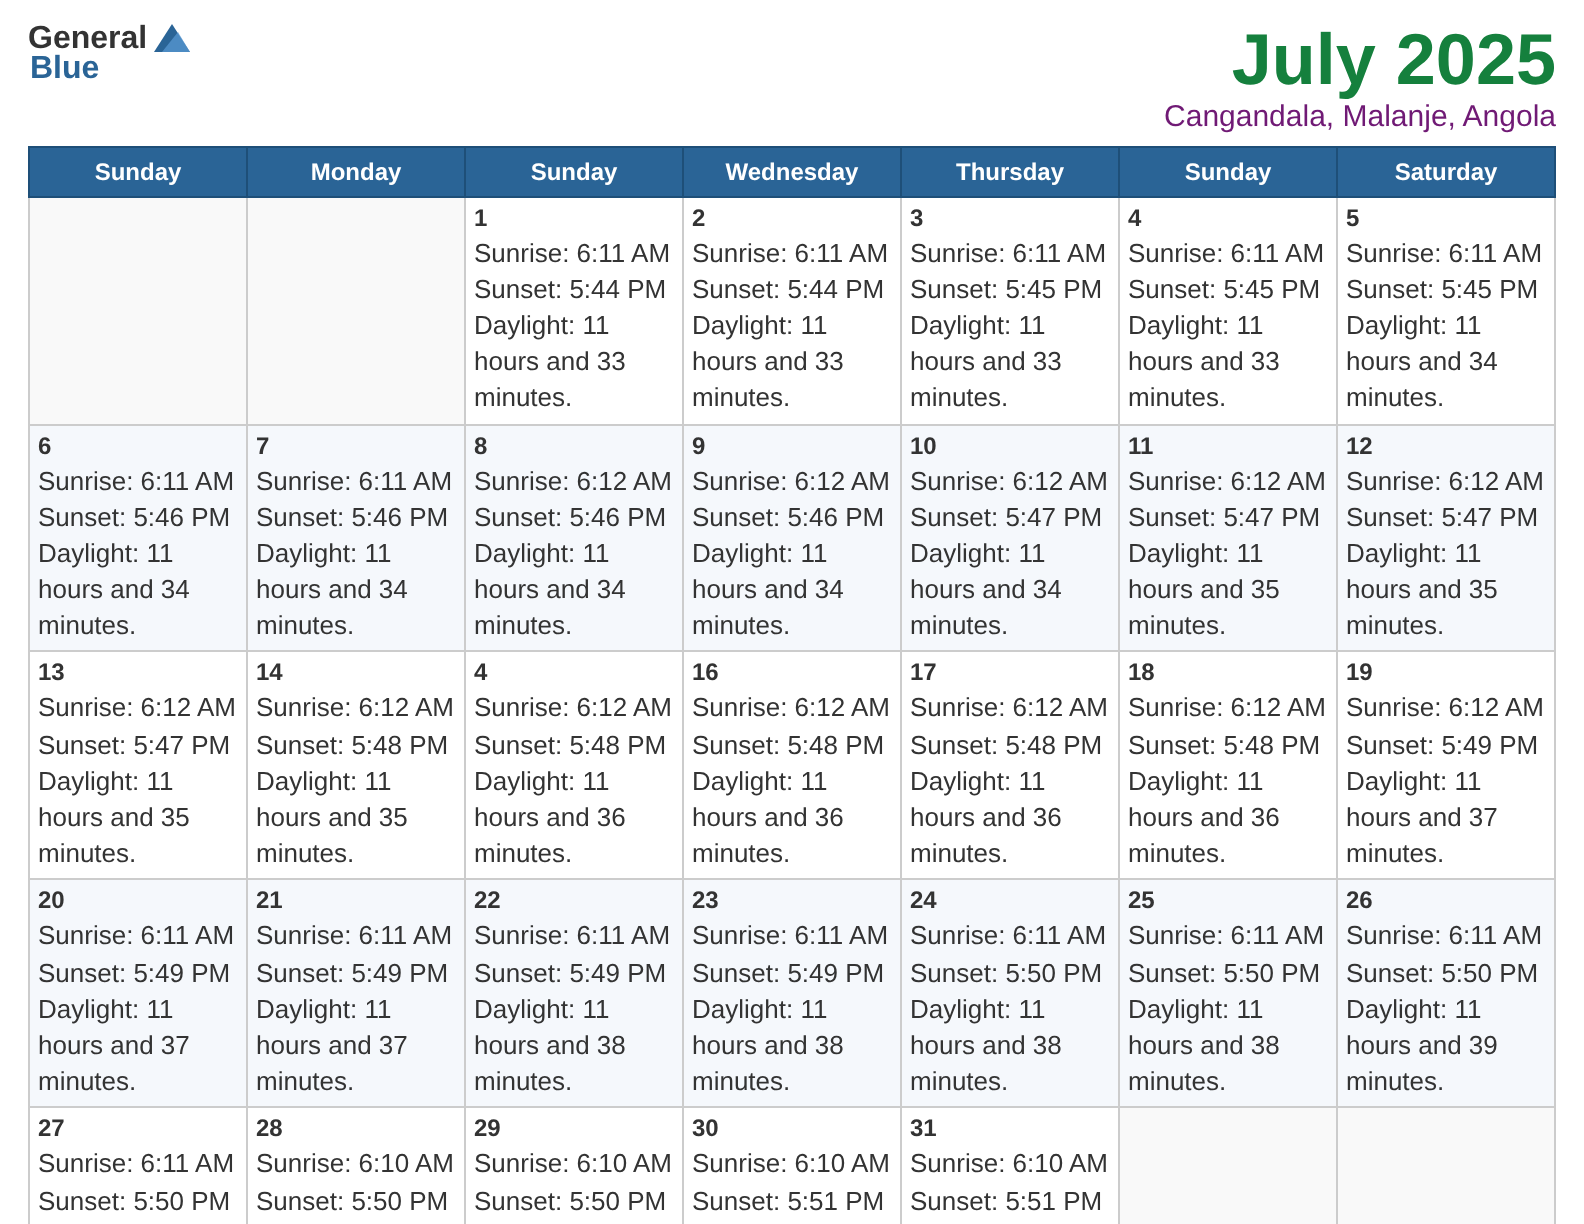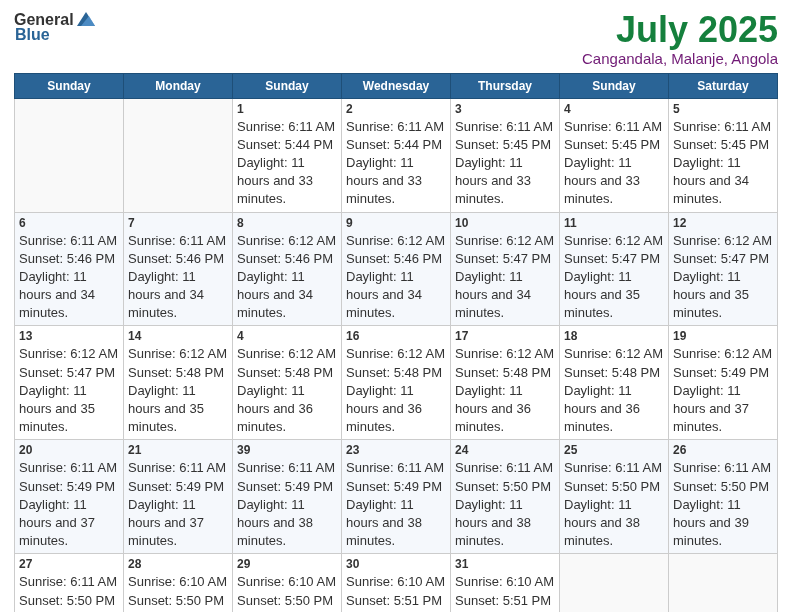--- a/index.html
+++ b/index.html
@@ -214,21 +214,21 @@
         <tr>
           <td>
             <span class="day-number">20</span>
             <div class="cell-text">Sunrise: 6:11 AM<br>Sunset: 5:49 PM<br>Daylight: 11 hours and 37 minutes.</div>
           </td>
           <td>
             <span class="day-number">21</span>
             <div class="cell-text">Sunrise: 6:11 AM<br>Sunset: 5:49 PM<br>Daylight: 11 hours and 37 minutes.</div>
           </td>
           <td>
-            <span class="day-number">39</span>
+            <span class="day-number">22</span>
             <div class="cell-text">Sunrise: 6:11 AM<br>Sunset: 5:49 PM<br>Daylight: 11 hours and 38 minutes.</div>
           </td>
           <td>
             <span class="day-number">23</span>
             <div class="cell-text">Sunrise: 6:11 AM<br>Sunset: 5:49 PM<br>Daylight: 11 hours and 38 minutes.</div>
           </td>
           <td>
             <span class="day-number">24</span>
             <div class="cell-text">Sunrise: 6:11 AM<br>Sunset: 5:50 PM<br>Daylight: 11 hours and 38 minutes.</div>
           </td>

